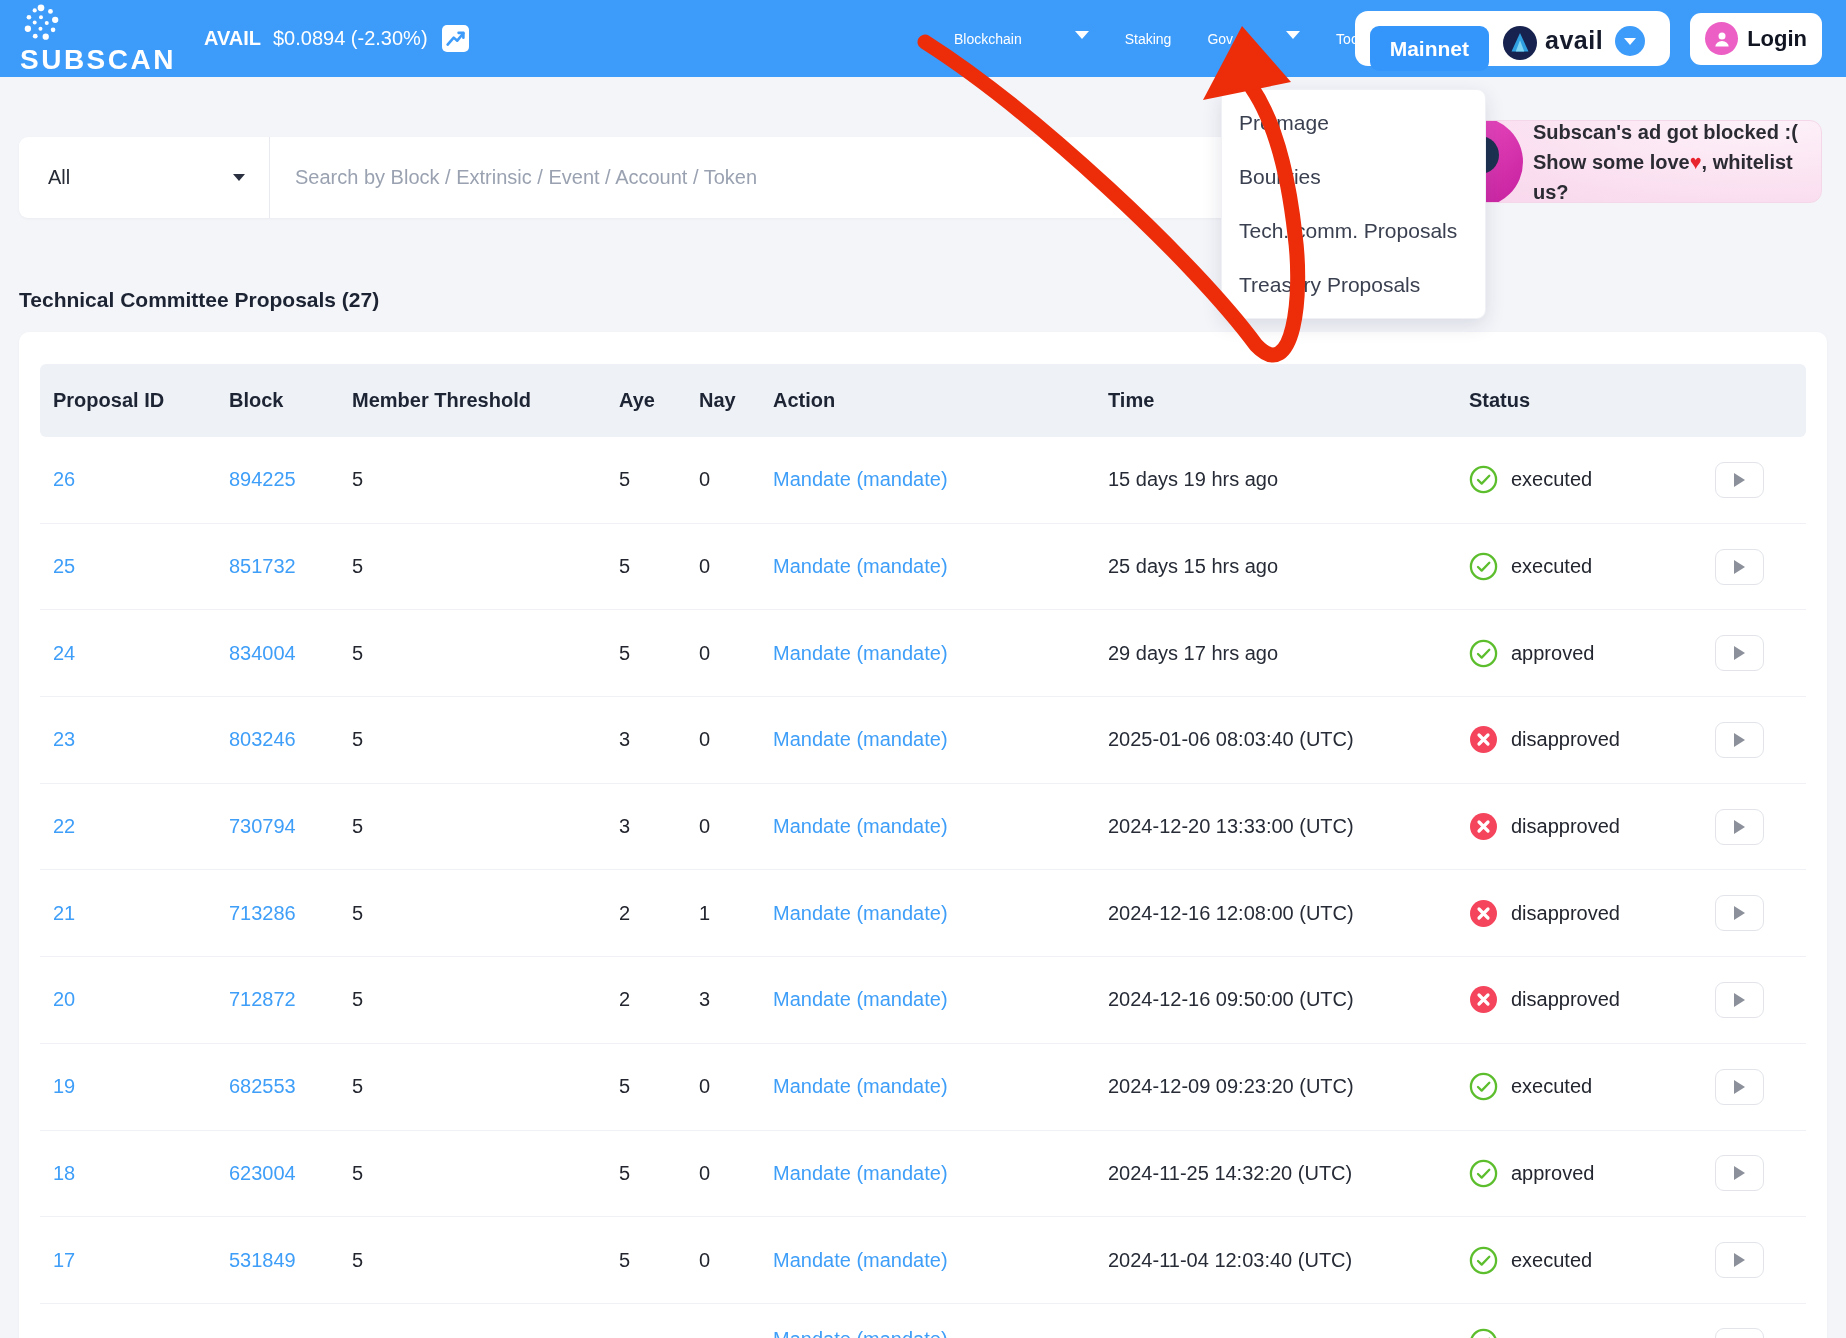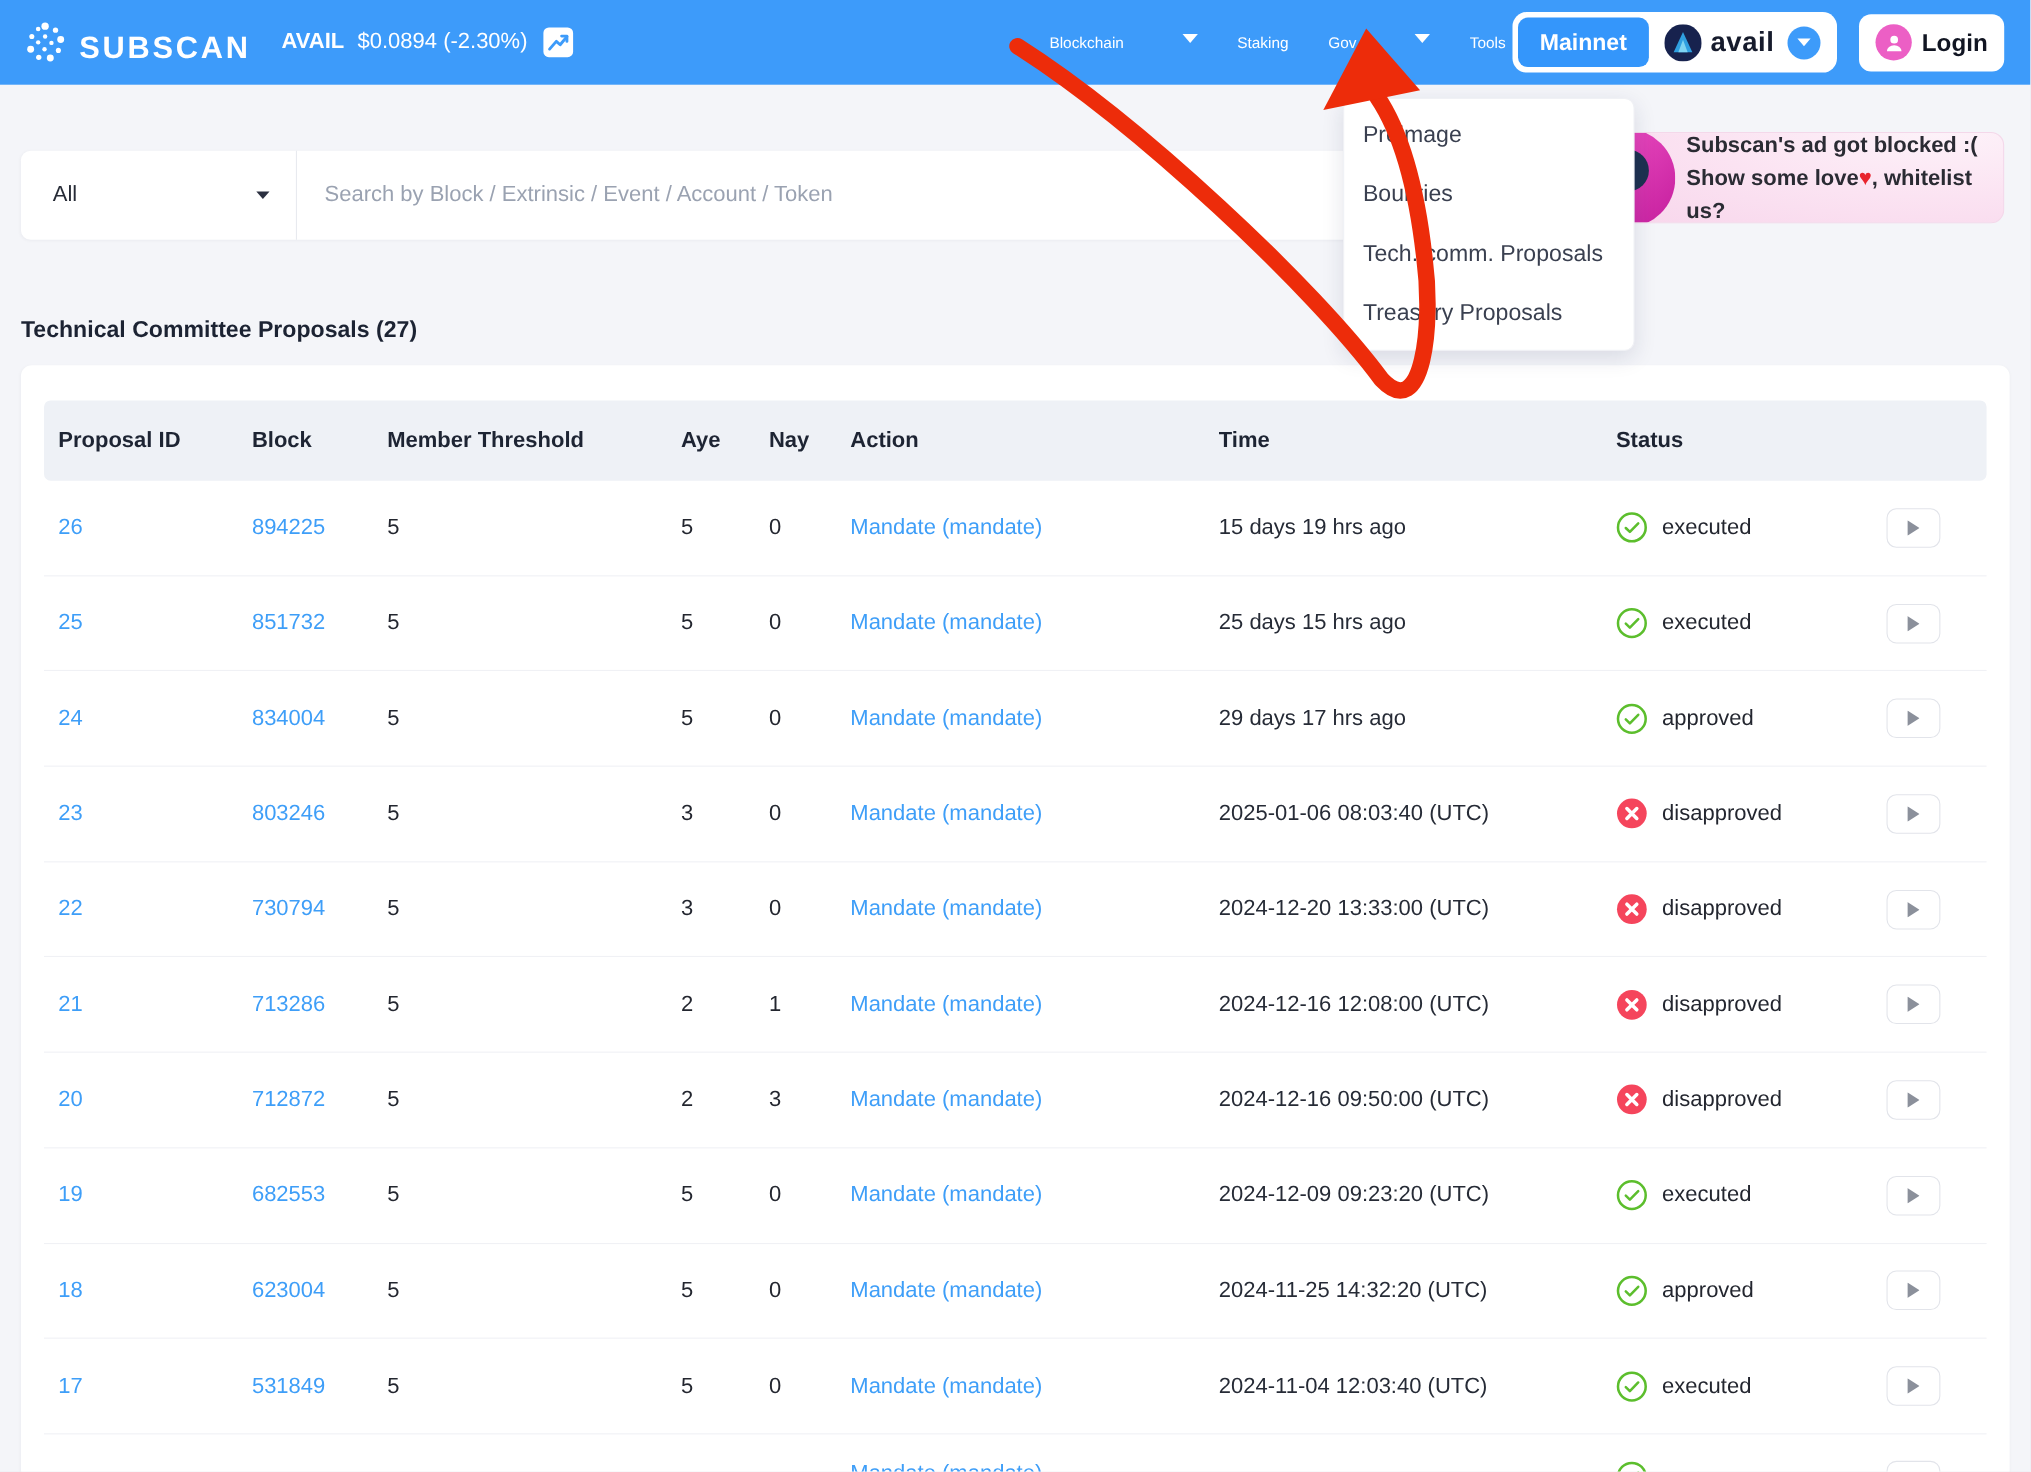--- a/index.html
+++ b/index.html
@@ -6,33 +6,33 @@
     --accent-blue:#3D9BFA; --link-blue:#3E9EF8; --success-green:#5CBE2D; --danger-red:#F5455C;
     --cols:176px 123px 267px 80px 74px 335px 361px 246px 1fr;
   }
   *{box-sizing:border-box; margin:0; padding:0;}
   html,body{margin:0; background:#e9eaf0; font-family:"Liberation Sans", sans-serif;}
   .stage{position:relative; width:1846px; height:1338px; background:#F4F5F9; overflow:hidden;}
 
   
   .navbar{position:absolute; top:0; left:0; width:100%; height:77px; background:var(--navbar-bg,#3D9BFA);
           display:flex; align-items:center; padding:0 20px; z-index:10;}
-  .brand-wrap{display:flex; align-items:flex-end;}
+  .brand-wrap{display:flex; align-items:flex-start;flex-direction:column;}
   .brand-logo{width:42px; height:42px; margin-right:10px;}
   .brand-name{color:#fff; font-size:28px; font-weight:bold; letter-spacing:2.5px;}
   .token-name{color:#fff; font-size:20px; font-weight:bold; margin-left:28px;}
   .token-price{color:#fff; font-size:20px; margin-left:12px;}
   .chart-ico{width:27px; height:27px; background:#fff; border-radius:5px; margin-left:14px; display:flex; align-items:center; justify-content:center;}
   .nav-menu{position:absolute; left:954px; display:flex; align-items:center; gap:36px;}
   .nav-item{display:flex; align-items:flex-start; color:#fff; font-size:14px; cursor:pointer;gap:44px;}
   .caret{width:0;height:0;border-left:7px solid transparent;border-right:7px solid transparent;border-top:8px solid #fff;margin-left:9px;display:inline-block;}
   .caret-dark{border-left:6px solid transparent;border-right:6px solid transparent;border-top:7px solid #2b3040;margin-left:0;}
   .caret-white-sm{border-left:6px solid transparent;border-right:6px solid transparent;border-top:7px solid #fff;margin:0;}
   .nav-right{position:absolute; right:24px; display:flex; align-items:center; gap:20px;}
-  .network-pill{height:55px; background:#fff; border-radius:13px; display:flex; align-items:center; padding:5px;}
+  .network-pill{height:55px; background:#fff; border-radius:13px; display:flex; padding:15px;}
   .mainnet-btn{height:45px; background:#3496FB; color:#fff; border:none; border-radius:9px; font-size:21px; font-weight:bold;
                padding:0 20px; font-family:inherit; cursor:pointer;}
   .avail-logo{width:34px; height:34px; margin-left:14px;}
   .avail-name{font-size:25px; font-weight:bold; color:#161b2c; margin-left:8px; letter-spacing:.5px;}
   .chev-circle{width:30px; height:30px; border-radius:50%; background:var(--accent-blue); display:flex; align-items:center; justify-content:center; margin:0 10px 0 12px; cursor:pointer;}
   .login-btn{height:52px; background:#fff; border:none; border-radius:11px; display:flex; align-items:center; gap:9px; padding:0 15px; cursor:pointer; font-family:inherit;justify-content:center;}
   .login-ico{width:33px; height:33px; border-radius:50%; background:var(--login-pink,#EC5FC5); display:flex; align-items:center; justify-content:center;}
   .login-label{font-size:22px; font-weight:bold; color:#111522;}
 
   

